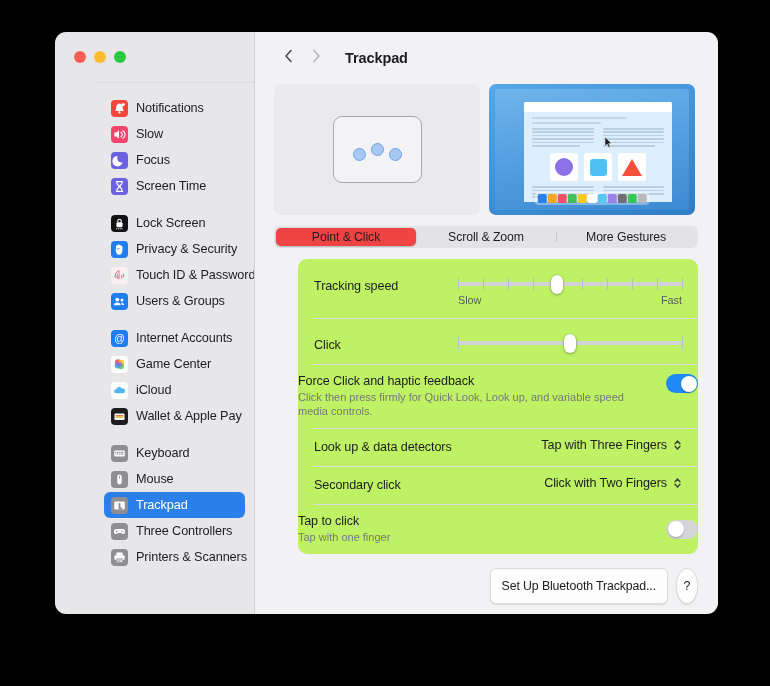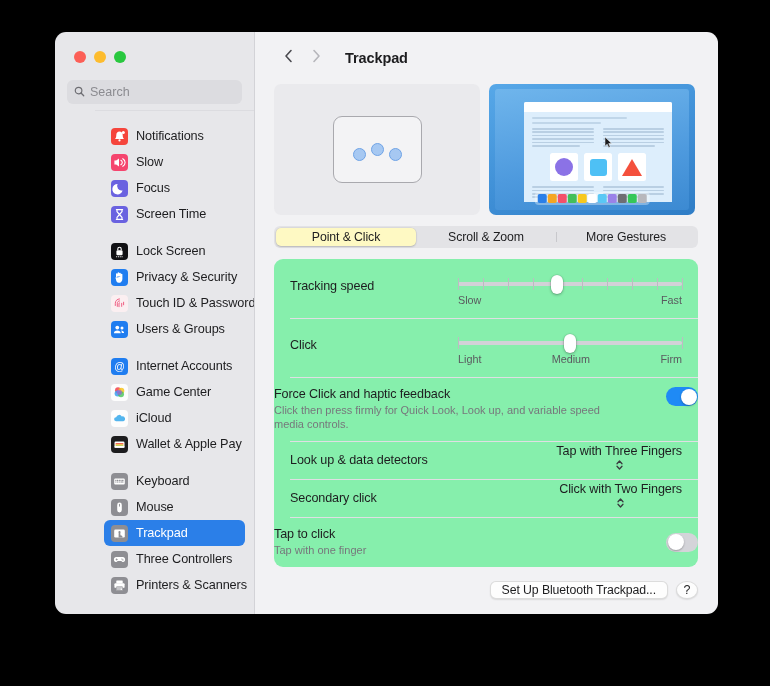--- a/index.html
+++ b/index.html
@@ -232,35 +232,36 @@
   .seg {
     flex: 1;
     display: flex; align-items: center; justify-content: center;
     font-size: 12.3px;
     color: #1d1d1f;
     border-radius: 5px;
     cursor: default;
     position: relative;
     letter-spacing: -0.1px;
   }
-  .seg.active { background: #fef9c3; box-shadow: 0 0 0 0.5px rgba(0,0,0,0.07), 0 1px 2px rgba(0,0,0,0.16); align-items: center; }
+  .seg.active { background: #ef4444; box-shadow: 0 0 0 0.5px rgba(0,0,0,0.07), 0 1px 2px rgba(0,0,0,0.16); align-items: center; }
   .seg.div::before {
     content: "";
     position: absolute;
     left: 0; top: 4px; bottom: 4px;
     width: 1px;
     background: #c8c8cc;
   }
 
   
   .card-group {
     margin-top: 11px;
-    background: #86efac;
+    background: #bef264;
     border-radius: 9px;
     overflow: hidden;
+    margin-left: 24px;
   }
   .row {
     display: flex;
     align-items: center;
     padding: 0 16px;
     min-height: 38px;
     position: relative;
   }
   .row + .row::before {
     content: "";
@@ -335,41 +336,40 @@
     border-radius: 50%;
     background: #fff;
     box-shadow: 0 1px 2px rgba(0,0,0,0.28);
   }
   .toggle.on .knob { left: 14.5px; }
 
   
   .popup {
     margin-left: auto;
     display: flex;
-    align-items: center;
+    gap: 6px;
     cursor: default;
-    flex-direction: column;
   }
   .popup .pval { font-size: 12.6px; color: #1d1d1f; letter-spacing: -0.1px; }
 
   .stacked { display: flex; flex-direction: column; padding: 10px 0; }
 
   
   .footer {
     display: flex;
     justify-content: flex-end;
     align-items: center;
     gap: 8px;
     padding: 14px 0 0 0;
   }
   .btn {
     background: #fdfdfd;
     border: 0.5px solid rgba(0,0,0,0.13);
     border-radius: 6px;
-    height: 18px;
+    height: 36px;
     padding: 0 11px;
     font-size: 12.3px;
     color: #1d1d1f;
     font-family: "Liberation Sans", sans-serif;
     box-shadow: 0 1px 1.5px rgba(0,0,0,0.1);
     cursor: default;
     letter-spacing: -0.1px;
   }
   .btn.round {
     width: 22px; padding: 0;
@@ -384,31 +384,20 @@
 <div id="window">
 
   <div id="sidebar">
 
     <div class="traffic-lights">
       <div class="tl red"></div>
       <div class="tl yellow"></div>
       <div class="tl green"></div>
     </div>
 
-    <div class="search-wrap">
-      <div class="search-box">
-        <span>
-          <svg width="11" height="11" viewBox="0 0 12 12">
-              <circle cx="5" cy="5" r="3.6" fill="none" stroke="#6e6e73" stroke-width="1.3"></circle>
-              <line x1="7.7" y1="7.7" x2="10.6" y2="10.6" stroke="#6e6e73" stroke-width="1.4" stroke-linecap="round"></line>
-            </svg>
-        </span>
-        <input type="text" placeholder="Search" style="">
-      </div>
-    </div>
 
     <div class="sidebar-scroll">
 
       <div class="nav-group">
         <div class="nav-item">
           <span class="ic" style="background:#f5453c">
             <svg width="17" height="17" viewBox="0 0 17 17">
                 <path d="M8.5 3.6c-1.9 0-3.2 1.4-3.2 3.3 0 2.3-.6 3.1-1.1 3.6-.2.2-.1.6.2.6h8.2c.3 0 .4-.4.2-.6-.5-.5-1.1-1.3-1.1-3.6 0-1.9-1.3-3.3-3.2-3.3z" fill="#fff"></path>
                 <circle cx="8.5" cy="12.4" r="1.1" fill="#fff"></circle>
                 <circle cx="12.3" cy="4.6" r="1.5" fill="#fff"></circle>
@@ -761,25 +750,20 @@
         </div>
 
         <div class="row slider-row">
           <span class="rlabel">Click</span>
           <div class="slider-area">
             <div class="track">
               <span class="tick" style="left:0%"></span>
               <span class="tick" style="left:100%"></span>
               <span class="thumb" style="left:50%"></span>
             </div>
-            <div class="slider-legend">
-              <span>Light</span>
-              <span>Medium</span>
-              <span>Firm</span>
-            </div>
           </div>
         </div>
 
         <div class="row stacked">
           <div style="display:flex;align-items:flex-start;width:100%">
             <div>
               <div class="rlabel">Force Click and haptic feedback</div>
               <div class="rsub">Click then press firmly for Quick Look, Look up, and variable speed media controls.</div>
             </div>
             <div class="toggle on">

